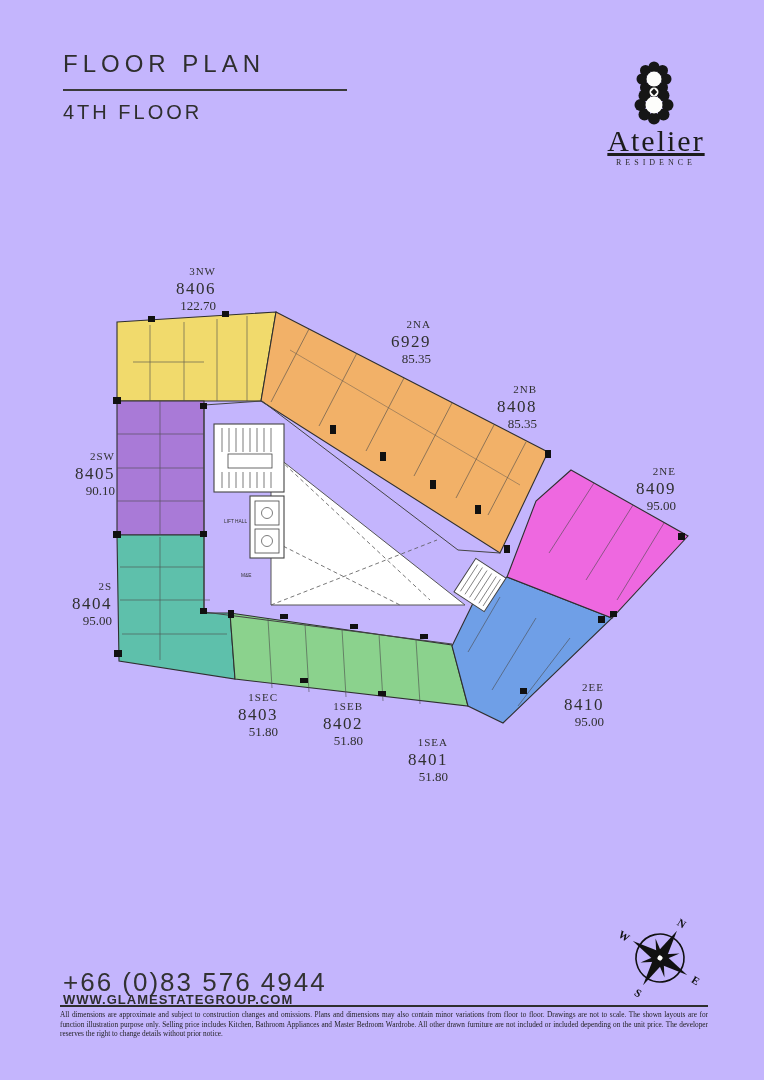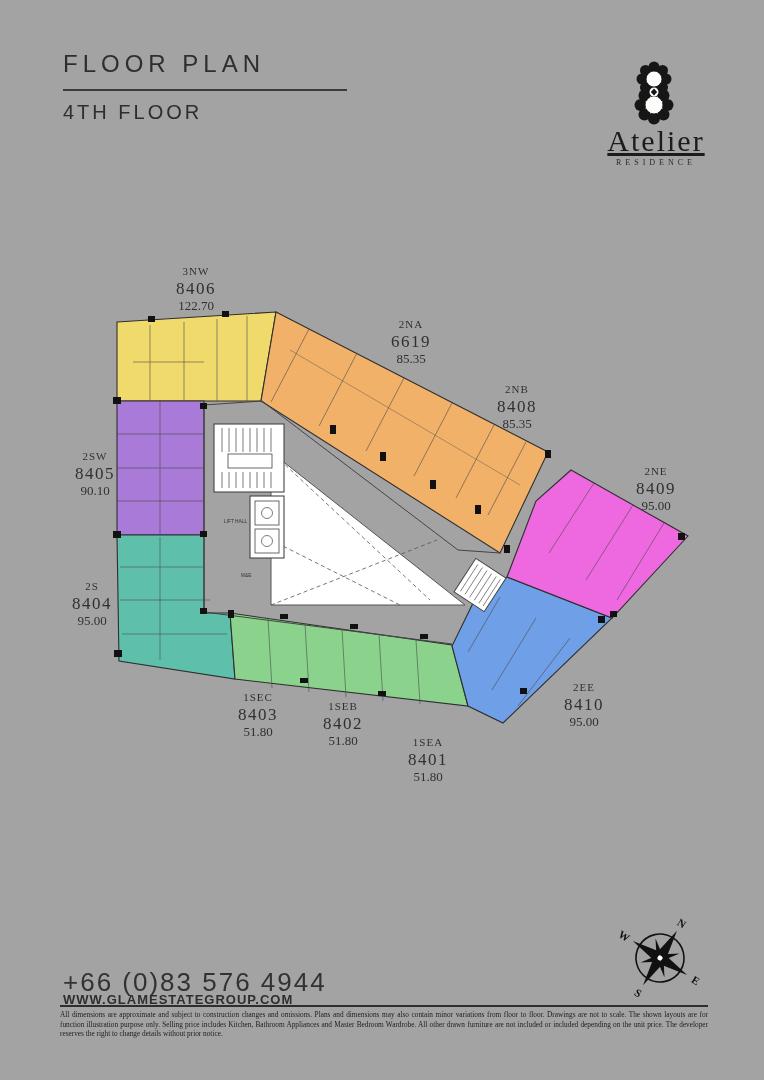--- a/index.html
+++ b/index.html
@@ -1,29 +1,29 @@
 <!DOCTYPE html>
 <html><head>
 <meta charset="utf-8">
 <style>
   html,body{margin:0;padding:0;}
-  .page{position:relative;width:764px;height:1080px;background:#a3a3a3;overflow:hidden;
+  .page{position:relative;width:764px;height:1080px;background:#c4b5fd;overflow:hidden;
         font-family:"Liberation Serif",serif;color:#2b2b2b;}
   .abs{position:absolute;}
   
   .hdr-title{left:63px;top:50px;font-family:"Liberation Sans",sans-serif;font-size:24px;
              letter-spacing:5px;color:#2e2e2e;font-weight:400;}
   .hdr-rule{left:63px;top:89px;width:284px;height:2px;background:#3a3a3a;}
   .hdr-sub{left:63px;top:101px;font-family:"Liberation Sans",sans-serif;font-size:20px;
            letter-spacing:3px;color:#2e2e2e;}
   
   .brand-name{left:656px;top:124px;transform:translateX(-50%);font-size:30px;letter-spacing:2px;color:#1c1c1c;text-decoration:underline;}
   .brand-sub{left:656px;top:158px;transform:translateX(-50%);font-size:8px;letter-spacing:4px;color:#2a2a2a;}
   
-  .unit-label{position:absolute;transform:translateX(-50%);text-align:center;color:#303030;line-height:1.15;}
+  .unit-label{position:absolute;transform:translateX(-50%);text-align:right;color:#303030;line-height:1.15;}
   .unit-label .code{font-size:11px;letter-spacing:1px;}
   .unit-label .num{font-size:17px;letter-spacing:1.5px;margin-top:1px;}
   .unit-label .area{font-size:13px;margin-top:1px;}
   
   .ft-gallery{left:63px;top:941px;font-family:"Liberation Sans",sans-serif;font-size:26px;
               letter-spacing:2px;color:#323232;}
   .ft-phone{left:63px;top:967px;font-family:"Liberation Sans",sans-serif;font-size:26px;
             letter-spacing:2px;color:#323232;}
   .ft-web{left:63px;top:992px;font-family:"Liberation Sans",sans-serif;font-size:13px;
           font-weight:bold;letter-spacing:1px;color:#2e2e2e;}
@@ -167,21 +167,21 @@
     </g>
   </svg>
 
   <div class="unit-label" style="left:196px;top:265px">
     <div class="code">3NW</div>
     <div class="num">8406</div>
     <div class="area">122.70</div>
   </div>
   <div class="unit-label" style="left:411px;top:318px">
     <div class="code">2NA</div>
-    <div class="num">6619</div>
+    <div class="num">6929</div>
     <div class="area">85.35</div>
   </div>
   <div class="unit-label" style="left:517px;top:383px">
     <div class="code">2NB</div>
     <div class="num">8408</div>
     <div class="area">85.35</div>
   </div>
   <div class="unit-label" style="left:656px;top:465px">
     <div class="code">2NE</div>
     <div class="num">8409</div>

